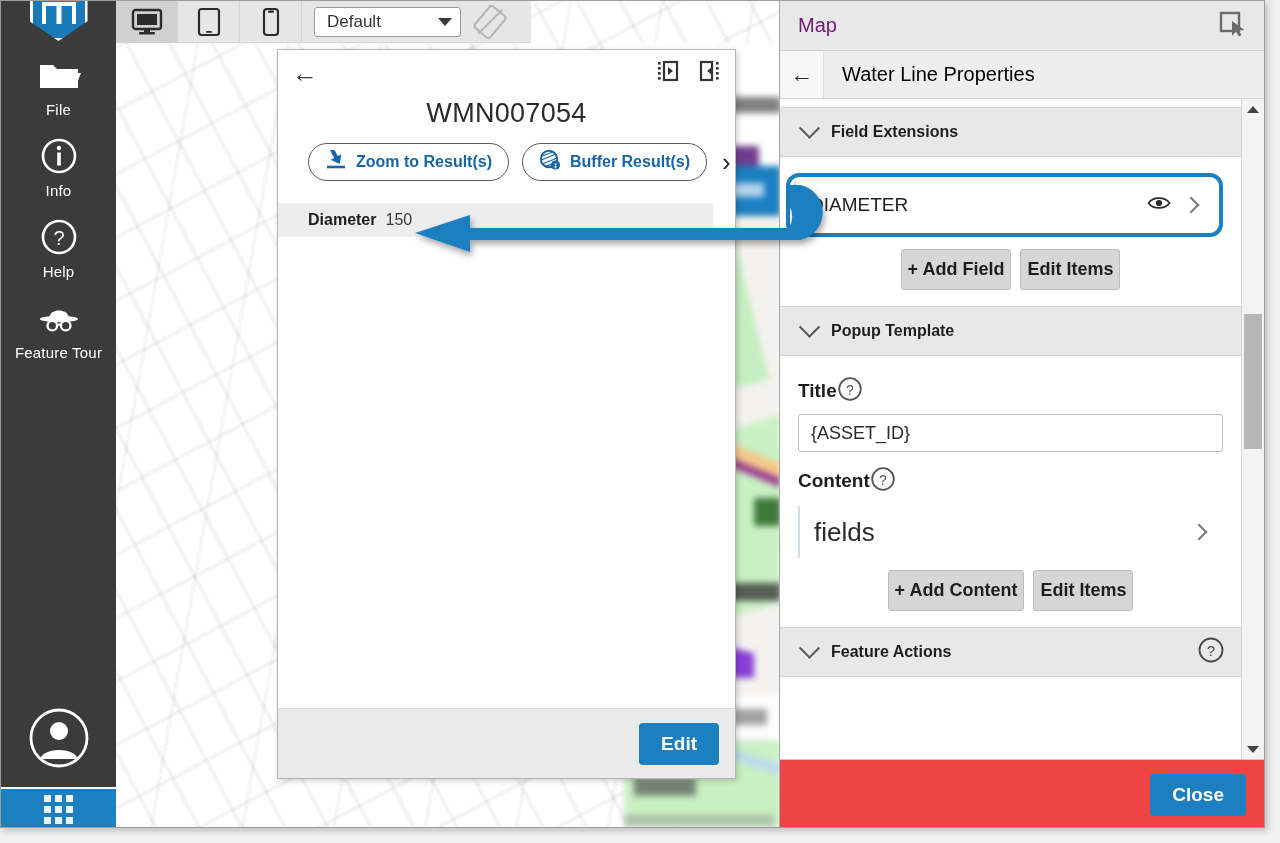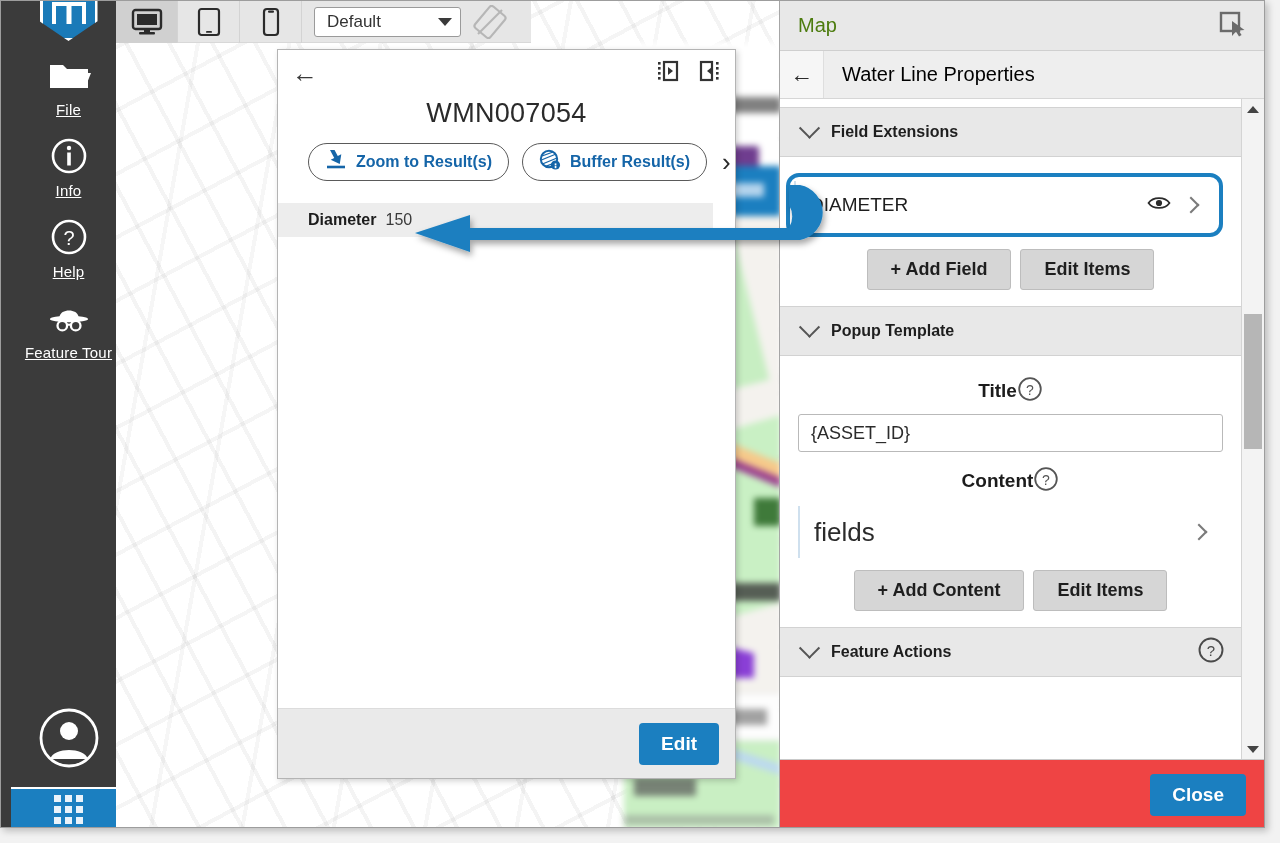--- a/index.html
+++ b/index.html
@@ -25,21 +25,21 @@
     box-shadow: 3px 3px 7px rgba(0,0,0,0.22);
     overflow: hidden;
   }
 
   
   .left-rail {
     position: absolute; left: 0; top: 0;
     width: 125px; height: 828px;
     background: #3b3b3b;
     color: #ffffff;
-    display: flex; flex-direction: column; align-items: flex-end; text-decoration: underline;
+    display: flex; flex-direction: column; align-items: flex-start;
   }
   .rail-logo {
     width: 115px; height: 42px;
     display: flex; align-items: flex-start; justify-content: center;
     background: #3b3b3b;
   }
   .shield {
     width: 58px; height: 52px; margin-top: -12px;
     background: #1a7ab8;
     border: 3px solid #ffffff;
@@ -225,21 +225,21 @@
     width: 485px; height: 828px;
     background: #ffffff;
     border-left: 1px solid #a6a6a6;
     display: flex; flex-direction: column;
   }
   .sp-titlebar {
     height: 50px; background: #e8e8e8; border-bottom: 1px solid #cfcfcf;
     display: flex; align-items: center; justify-content: space-between;
     padding: 0 16px 0 18px;
   }
-  .sp-title { font-size: 20px; color: #4d7c0f; text-align: right; }
+  .sp-title { font-size: 20px; color: #701a75; text-align: right; }
   .sp-breadcrumb {
     height: 48px; background: #eeeeee; border-bottom: 1px solid #d6d6d6;
     display: flex; align-items: center;
   }
   .sp-back {
     width: 44px; height: 47px; background: #f6f6f6;
     display: flex; align-items: center; justify-content: center;
     border-right: 1px solid #dedede; cursor: pointer;
     font-size: 23px; color: #2a2a2a;
   }
@@ -275,25 +275,25 @@
   .eye-ic { cursor: pointer; }
   .chev-rt {
     width: 12px; height: 12px; border-top: 2.5px solid #7a7a7a; border-right: 2.5px solid #7a7a7a;
     transform: rotate(45deg); cursor: pointer; margin-right: 4px;
   }
 
   .btn-row { display: flex; gap: 9px; justify-content: center; margin-top: 12px; }
   .btn-gray {
     background: #d6d6d6; border: 1px solid #bdbdbd; border-radius: 3px;
     font-size: 18px; font-weight: bold; color: #1e1e1e;
-    padding: 9px 23px; cursor: pointer;
+    padding: 9px 6px; cursor: pointer;
     font-family: "Liberation Sans", sans-serif;
   }
 
-  .fld-label-row { display: flex; align-items: center; justify-content: center; margin-top: 6px; }
+  .fld-label-row { display: flex; align-items: center; justify-content: flex-start; margin-top: 6px; }
   .fld-label { font-size: 19px; font-weight: bold; color: #1c1c1c; }
   .text-input {
     width: 100%; height: 38px; margin-top: 8px;
     border: 1px solid #b9b9b9; border-radius: 3px; background: #fff;
     padding: 0 12px; font-size: 18px; color: #2b2b2b;
     font-family: "Liberation Sans", sans-serif;
   }
   .content-item {
     border-left: 2px solid #cfe0ee; margin-top: 10px;
     height: 52px; display: flex; align-items: center; padding: 0 14px;

